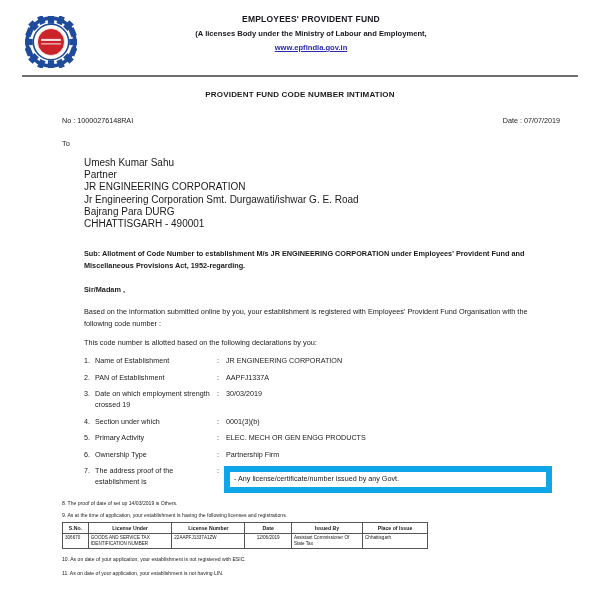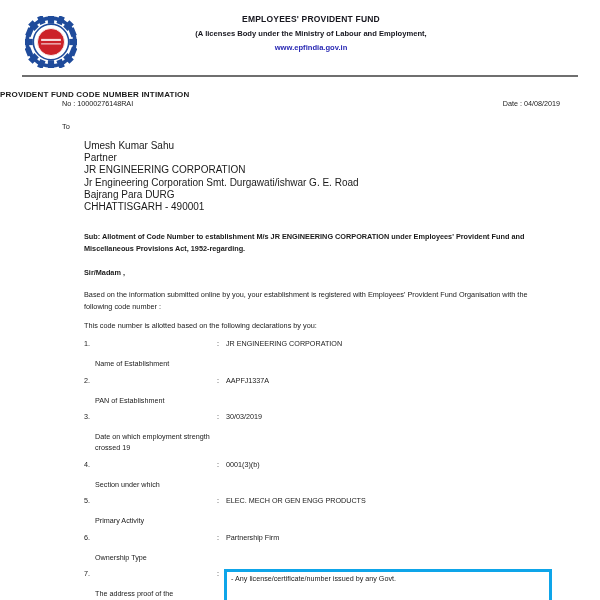--- a/index.html
+++ b/index.html
@@ -13,45 +13,45 @@
   }
   .page{position:relative;width:600px;height:600px;box-sizing:border-box;}
 
   
   .header{display:flex;align-items:flex-start;padding:14px 20px 0 20px;}
   .logo-wrap{width:62px;flex:0 0 62px;display:flex;justify-content:center;padding-top:2px;}
   .logo{width:52px;height:52px;position:relative;}
   .head-text{flex:1;text-align:center;padding-right:40px;}
   .h-title{font-size:8.5px;font-weight:bold;letter-spacing:.2px;color:#17171f;}
   .h-sub{font-size:7.6px;font-weight:bold;margin-top:5px;color:#17171f;}
-  .h-link{font-size:7.6px;font-weight:bold;margin-top:5px;color:#2a2ab4;}
+  .h-link{font-size:7.6px;font-weight:bold;margin-top:5px;color:#2a2ab4;text-decoration:underline;}
   .rule{height:2px;background:#6f6f6f;margin:7px 22px 0 22px;}
 
-  .doc-title{text-align:left;font-size:8px;font-weight:bold;margin-top:13px;letter-spacing:.2px;}
-
-  .norow{display:flex;justify-content:space-between;padding:0 40px 0 62px;font-size:7.2px;}
+  .doc-title{text-align:center;font-size:8px;font-weight:bold;margin-top:13px;letter-spacing:.2px;}
+
+  .norow{display:flex;justify-content:space-between;padding:0 40px 0 62px;margin-top:17px;font-size:7.2px;}
 
   .body{padding:0 48px 0 62px;}
   .to{font-size:7.4px;margin-top:14px;font-weight:normal;}
   .addr{margin-top:9px;padding-left:22px;font-size:10px;line-height:12.2px;}
 
   .subject{margin-top:18px;padding-left:22px;font-size:7.3px;font-weight:bold;line-height:11.5px;}
   .salute{margin-top:14px;padding-left:22px;font-size:7.3px;font-weight:bold;}
   .para{margin-top:12px;padding-left:22px;font-size:7.3px;font-weight:normal;line-height:11.5px;}
   .codeline{margin-top:12px;padding-left:22px;font-size:7.6px;font-weight:bold;}
   .declintro{margin-top:9px;padding-left:22px;font-size:7.3px;}
 
   
   .decls{margin-top:9px;padding-left:22px;}
   .decl{display:flex;font-size:7.2px;line-height:10.6px;margin-bottom:6px;}
   .d-num{width:11px;flex:0 0 11px;}
-  .d-label{width:118px;flex:0 0 118px;padding-right:4px;margin-top:20px;}
+  .d-label{width:118px;flex:0 0 118px;padding-right:4px;}
   .d-colon{width:9px;flex:0 0 9px;}
   .d-val{flex:1;}
-  .boxed{border:3px solid #0ea5e9;padding:2px 4px;font-size:7.2px;margin-left:-2px;}
+  .boxed{border:6px solid #0ea5e9;padding:2px 4px;font-size:7.2px;margin-left:-2px;}
 
   .note-sm{font-size:5.1px;padding-left:22px;margin-top:3px;line-height:8px;color:#222;}
   .note-sm2{font-size:5.1px;padding-left:22px;margin-top:4px;line-height:8px;color:#222;}
 
   
   .tbl-wrap{padding-left:22px;margin-top:3px;}
   table{border-collapse:collapse;width:366px;table-layout:fixed;}
   th,td{border:1px solid #555;font-size:4.6px;padding:1px 2px;vertical-align:top;line-height:6px;}
   th{font-weight:bold;text-align:center;font-size:5.2px;padding:2px 1px;}
   .c1{width:22px;}.c2{width:78px;}.c3{width:68px;}.c4{width:42px;}.c5{width:66px;}.c6{width:60px;}
@@ -102,21 +102,21 @@
       <div class="h-sub">(A licenses Body under the Ministry of Labour and Employment,</div>
       <div class="h-link">www.epfindia.gov.in</div>
     </div>
   </div>
   <div class="rule"></div>
 
   <div class="doc-title">PROVIDENT FUND CODE NUMBER INTIMATION</div>
 
   <div class="norow">
     <div>No : 10000276148RAI</div>
-    <div>Date : 04/08/2019</div>
+    <div>Date : 07/07/2019</div>
   </div>
 
   <div class="body">
     <div class="to">To</div>
     <div class="addr">
       <div>Umesh Kumar Sahu</div>
       <div>Partner</div>
       <div>JR ENGINEERING CORPORATION</div>
       <div>Jr Engineering Corporation Smt. Durgawati/ishwar G. E. Road</div>
       <div>Bajrang Para DURG</div>

